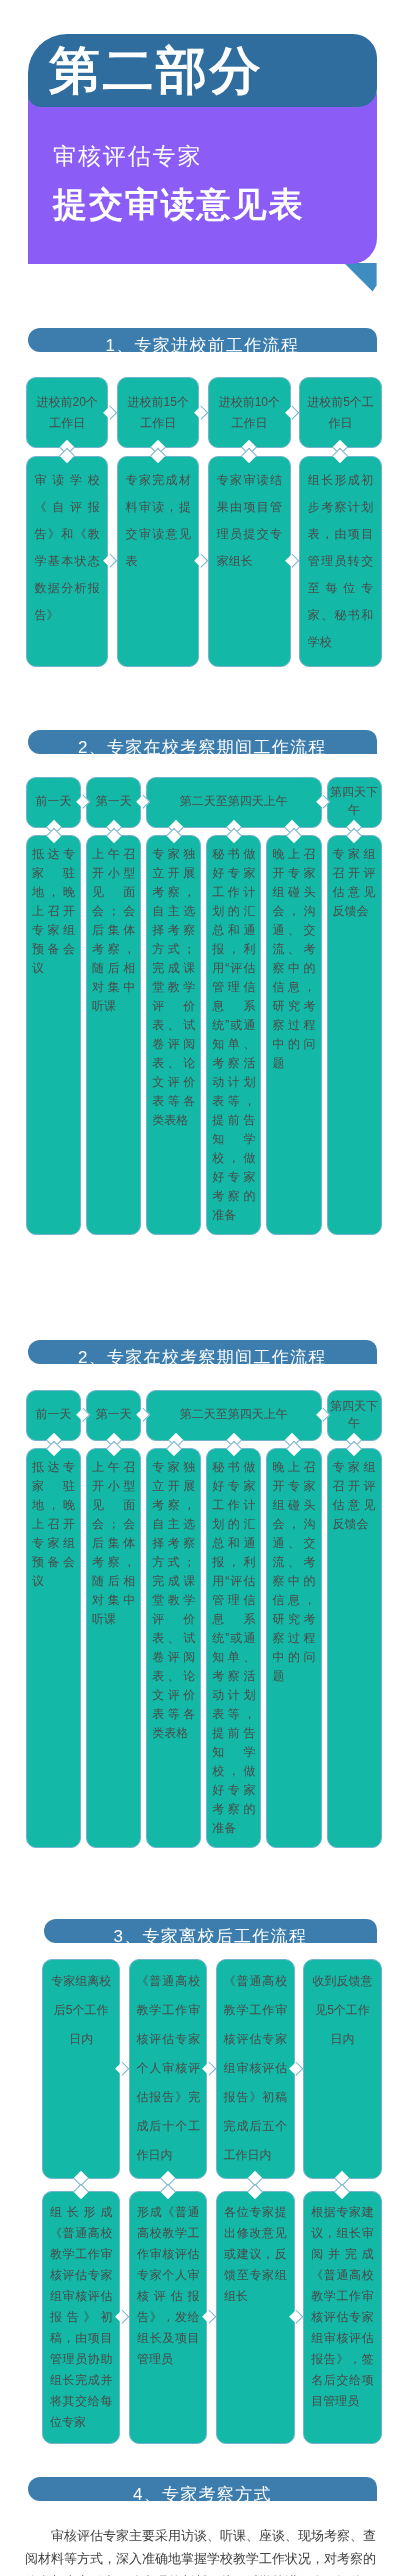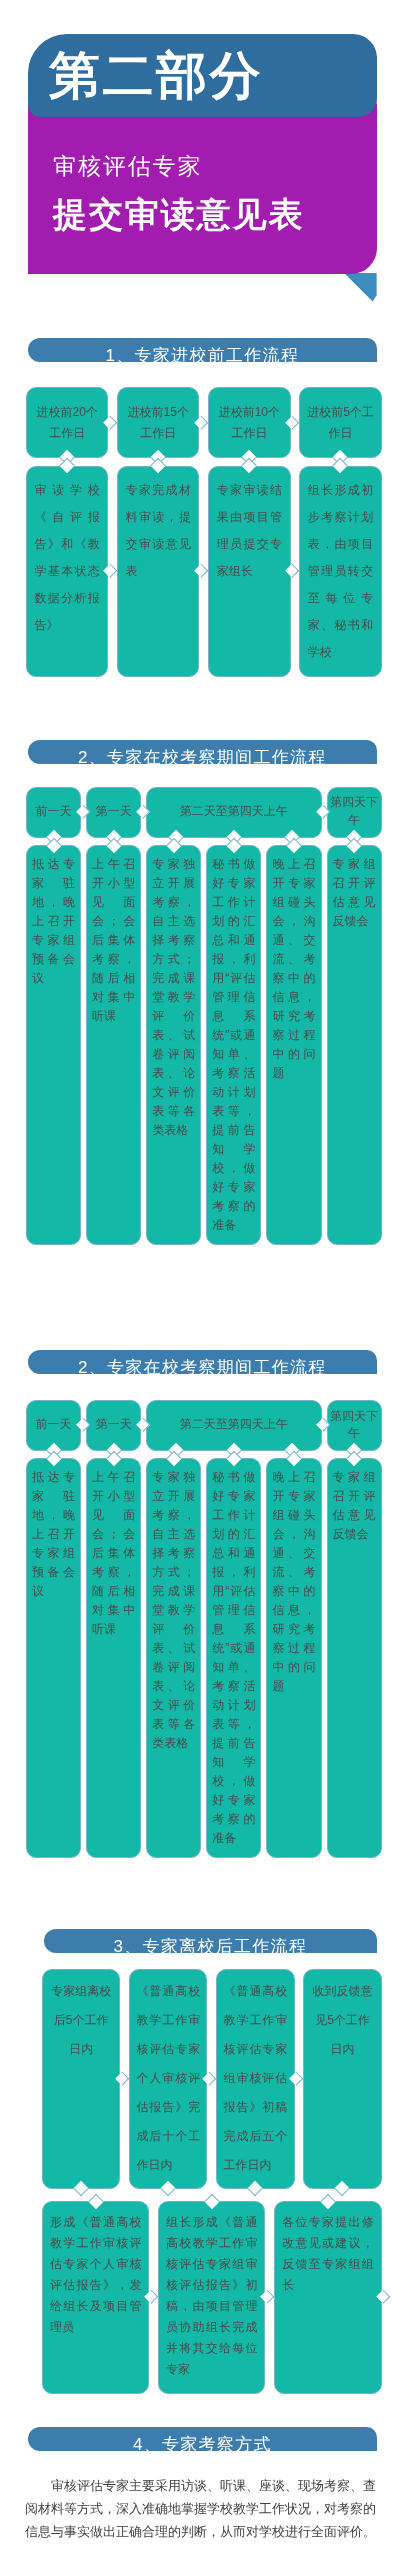--- a/index.html
+++ b/index.html
@@ -1,25 +1,25 @@
 <!DOCTYPE html>
 <html style="font-size:10px"><head>
 <meta charset="utf-8">
 <style>
   html,body{margin:0;padding:0;background:#fff;}
   .page{width:401px;min-height:2576px;margin:0 auto;background:#fff;
         font-family:"Liberation Sans","DejaVu Sans",sans-serif;color:#4a4a4a;
         overflow:hidden;position:relative;}
   
   .hero{position:relative;margin:34px 24.4px 0 28px;}
-  .hero-top{position:relative;z-index:2;background:#2e6d9d;height:83px;
+  .hero-top{position:relative;z-index:2;background:#2e6d9d;height:73px;
             border-radius:39px 24px 19px 12.5px;display:flex;align-items:center;
             padding-left:21px;text-align:center;}
   .hero-part{color:#fff;font-size:51px;font-weight:600;letter-spacing:2.5px;line-height:1;}
-  .hero-body{position:relative;z-index:1;background:#a21caf;margin-top:-21px;
+  .hero-body{position:relative;z-index:1;background:#8b5cf6;margin-top:-21px;
              border-radius:8.8px 8.8px 26px 0;padding:55px 22.6px 36px 25px;}
   .hero-sub{color:#fff;font-size:23px;font-weight:500;letter-spacing:1.9px;}
   .hero-title{color:#fff;font-size:34px;font-weight:700;letter-spacing:1.9px;margin-top:10px;}
   .hero-tail{position:absolute;right:0;bottom:-27.6px;width:33px;height:29px;
              background:#3e8dc1;clip-path:polygon(0 0,100% 0,100% 78%,88% 100%);}
   
   .bar{margin:0 24.4px 0 28px;background:#3c7dad;color:#fff;text-align:center;
        font-size:17px;letter-spacing:1.3px;height:24px;line-height:36px;
        border-radius:17.6px 15px 0 17.6px;}
   
@@ -190,23 +190,24 @@
           <span class="chev"></span>
         </div>
       <div class="bubble col4 time3"><span>《普通高校教学工作审核评估专家个人审核评估报告》完成后十个工作日内</span><span class="tail"></span><span class="chev"></span></div>
       <div class="bubble col4 time3"><span>《普通高校教学工作审核评估专家组审核评估报告》初稿完成后五个工作日内</span><span class="tail"></span><span class="chev"></span></div>
       <div class="bubble col4 time3 centered">
           <span>收到反馈意见5个工作日内</span>
           <span class="tail"></span>
         </div>
     </div>
     <div class="row row-bot">
+      <div class="bubble col4 box3"><span class="notch"></span><span>组长形成《普通高校教学工作审核评估专家组审核评估报告》初稿，由项目管理员协助组长完成并将其交给每位专家</span><span class="chev"></span></div>
       <div class="bubble col4 box3"><span class="notch"></span><span>形成《普通高校教学工作审核评估专家个人审核评估报告》，发给组长及项目管理员</span><span class="chev"></span></div>
-      <div class="bubble col4 box3"><span class="notch"></span><span>组长形成《普通高校教学工作审核评估专家组审核评估报告》初稿，由项目管理员协助组长完成并将其交给每位专家</span><span class="chev"></span></div>
       <div class="bubble col4 box3"><span class="notch"></span><span>各位专家提出修改意见或建议，反馈至专家组组长</span><span class="chev"></span></div>
+      <div class="bubble col4 box3"><span class="notch"></span><span>根据专家建议，组长审阅并完成《普通高校教学工作审核评估专家组审核评估报告》，签名后交给项目管理员</span></div>
     </div>
   </section>
 
   <section class="sec4">
     <div class="bar">4、专家考察方式</div>
     <div class="textblock">
       <p class="para">审核评估专家主要采用访谈、听课、座谈、现场考察、查阅材料等方式，深入准确地掌握学校教学工作状况，对考察的信息与事实做出正确合理的判断，从而对学校进行全面评价。</p>
 
     </div>
   </section>

